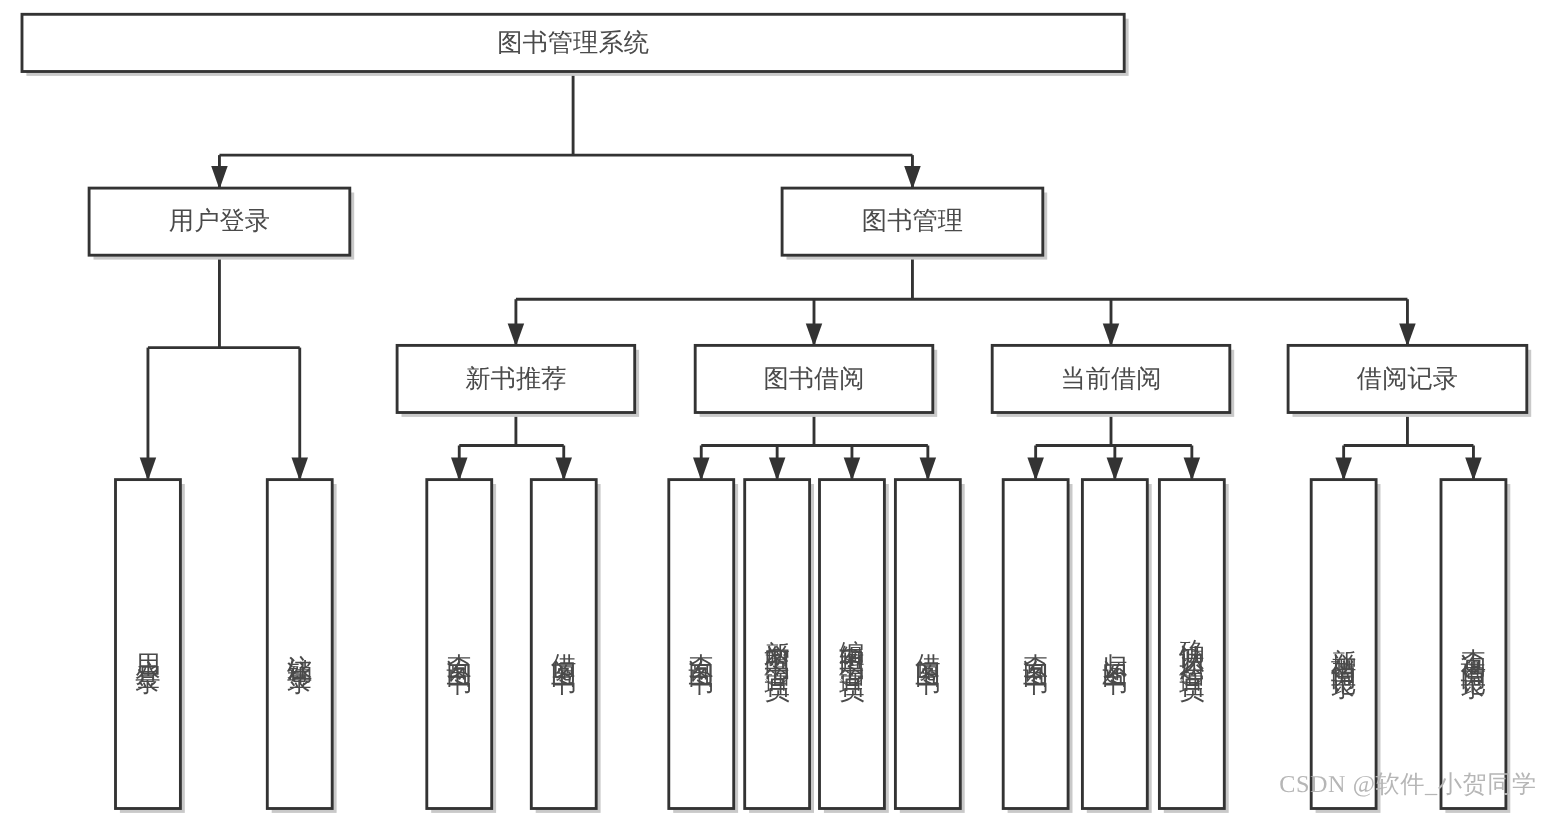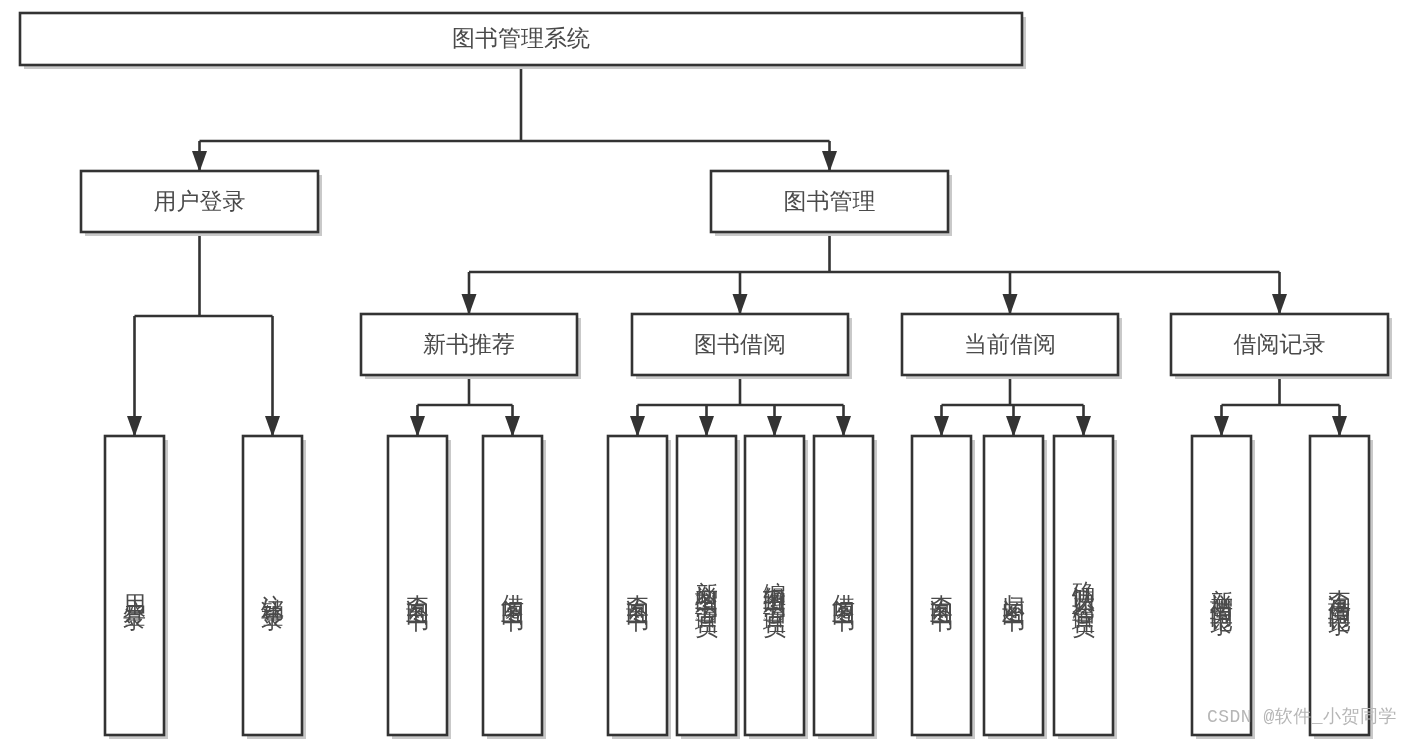--- a/index.html
+++ b/index.html
@@ -64,22 +64,22 @@
     align-items: center;
     justify-content: center;
     white-space: nowrap;
     pointer-events: none;
     user-select: none;
   }
   .watermark {
     position: absolute;
     right: 8px;
     bottom: 4px;
-    font-family: Liberation Mono, monospace;
-    font-size: 18px;
+    font-family: Liberation Serif, serif;
+    font-size: 22px;
     color: #b6b6b6;
     letter-spacing: 0.5px;
     white-space: nowrap;
   }
 </style>
 </head>
 <body>
 
 <div id="diagram-root">
 

